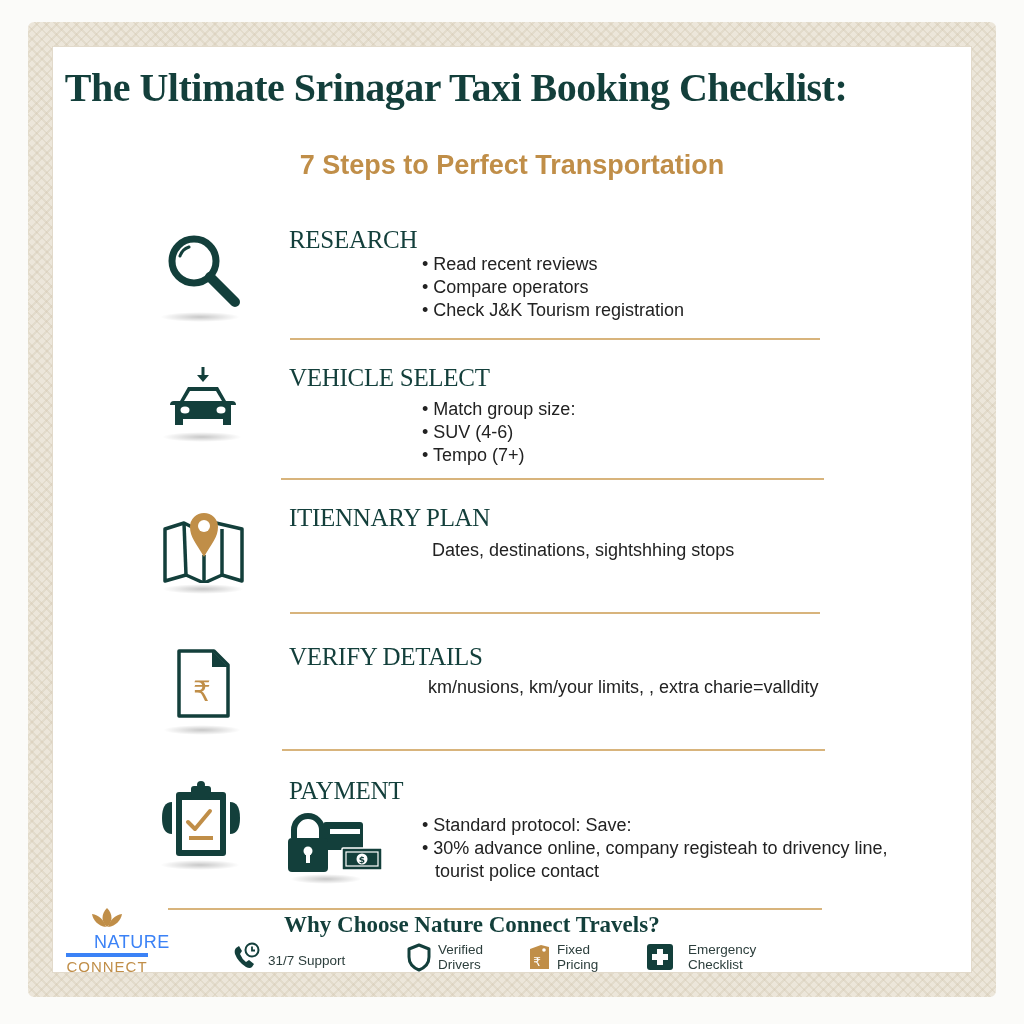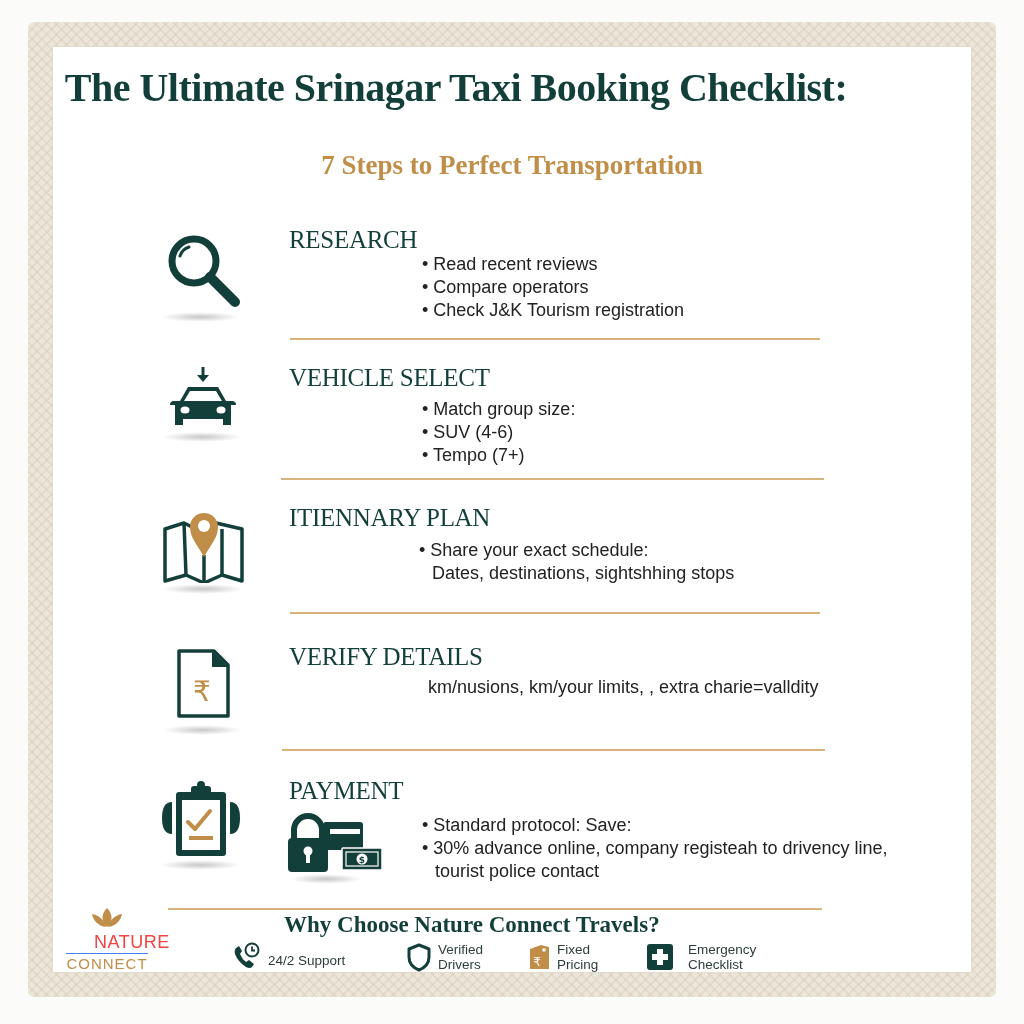--- a/index.html
+++ b/index.html
@@ -9,34 +9,34 @@
     box-shadow: inset 0 0 0 1px #e2dacb; }
   .frame::before { content:""; position:absolute; inset:-24px; border-radius:6px;
     background:
       repeating-linear-gradient(45deg, rgba(210,198,175,.35) 0 2px, transparent 2px 7px),
       repeating-linear-gradient(-45deg, rgba(210,198,175,.35) 0 2px, transparent 2px 7px);
     -webkit-mask: linear-gradient(#000,#000) content-box, linear-gradient(#000,#000);
     -webkit-mask-composite: xor; mask-composite: exclude; padding:24px; pointer-events:none; }
   .title { position:absolute; top:64px; left:0; width:912px; text-align:center;
     font-family:"Liberation Serif", serif; font-weight:bold; font-size:40px; color:#133f3b; letter-spacing:-0.5px; }
   .subtitle { position:absolute; top:150px; left:0; width:1024px; text-align:center;
-    font-family:Liberation Serif, serif; font-weight:bold; font-size:27px; color:#c08e48; }
+    font-family:Liberation Sans, sans-serif; font-weight:bold; font-size:27px; color:#c08e48; }
   .heading { position:absolute; font-family:"Liberation Serif", serif; font-weight:normal; font-size:25px; color:#133f3b; letter-spacing:-0.3px; }
   .bullets { position:absolute; font-size:18px; color:#222; line-height:23px; }
   .bullets .li::before { content:"• "; }
   .bullets .cont { padding-left:0; }
   .divider { position:absolute; height:2px; background:#d8b47c; }
   .icon { position:absolute; }
   .shadow { position:absolute; height:10px; border-radius:50%; background:radial-gradient(ellipse at center, rgba(0,0,0,.22), rgba(0,0,0,0) 70%); }
   .footer-title { position:absolute; top:912px; left:284px; font-family:"Liberation Serif", serif; font-weight:bold; font-size:23px; color:#133f3b; }
   .feat { position:absolute; top:942px; display:flex; align-items:center; gap:6px; }
   .feat-label { font-size:13.5px; color:#2c3e3c; line-height:15px; }
   .logo { position:absolute; left:62px; top:908px; width:90px; text-align:center; }
-  .logo-top { font-size:18px; color:#ef4444; letter-spacing:0.5px;margin-left:32px; }
-  .logo-bot { font-size:15px; color:#c08e48; letter-spacing:1px; border-top:1px solid #3b82f6; display:inline-block; padding-top:1px; }
+  .logo-top { font-size:18px; color:#3b82f6; letter-spacing:0.5px;margin-left:32px; }
+  .logo-bot { font-size:15px; color:#c08e48; letter-spacing:1px; border-top:4px solid #3b82f6; display:inline-block; padding-top:1px; }
 </style>
 </head>
 <body>
 
 <div class="frame"></div>
 
 <div class="title">The Ultimate Srinagar Taxi Booking Checklist:</div>
 <div class="subtitle">7 Steps to Perfect Transportation</div>
 
 <div>
@@ -79,21 +79,20 @@
     <path d="M5 24 L24 18 L40 26 L56 18 L82 24 L82 76 L62 70 L44 78 L26 70 L5 76 Z" fill="none" stroke="#133f3b" stroke-width="3.5" stroke-linejoin="round"></path>
     <line x1="24" y1="18" x2="26" y2="70" stroke="#133f3b" stroke-width="3.5"></line>
     <line x1="44" y1="50" x2="44" y2="78" stroke="#133f3b" stroke-width="3.5"></line>
     <line x1="62" y1="24" x2="62" y2="70" stroke="#133f3b" stroke-width="3.5"></line>
     <path d="M44 52 C36 38 30 32 30 22 A14 14 0 0 1 58 22 C58 32 52 38 44 52 Z" fill="#c08e48"></path>
     <circle cx="44" cy="21" r="6" fill="#fff"></circle>
   </svg>
   <div class="shadow" style="left:162px;top:584px;width:82px"></div>
   <div class="heading" style="left:289px;top:504px">ITIENNARY PLAN</div>
   <div class="bullets" style="left:419px;top:539px">
-    <div class="li">Share your exact schedule:</div>
     <div class="cont" style="padding-left:13px">Dates, destinations, sightshhing stops</div>
   </div>
   <div class="divider" style="left:290px;top:612px;width:530px"></div>
 </div>
 
 <div>
   <svg class="icon" style="left:176px;top:648px" width="56" height="72" viewBox="0 0 56 72">
     <path d="M3 3 L38 3 L52 17 L52 68 L3 68 Z" fill="#fff" stroke="#133f3b" stroke-width="3.5" stroke-linejoin="round"></path>
     <path d="M36 3 L36 19 L52 19 Z" fill="#133f3b"></path>
     <text x="26" y="53" text-anchor="middle" font-size="28" font-family="DejaVu Sans, sans-serif" fill="#c08e48">₹</text>
@@ -152,21 +151,21 @@
 </div>
 
 <div class="footer-title">Why Choose Nature Connect Travels?</div>
 
 <div class="feat" style="left:232px">
   <svg width="30" height="28" viewBox="0 0 30 28">
     <path d="M4 6 Q2 8 3 12 Q6 20 14 25 Q18 27 20 25 L22 22 L17 18 L14 20 Q10 17 8 12 L10 9 L7 4 Z" fill="#133f3b"></path>
     <circle cx="20" cy="8" r="6.5" fill="none" stroke="#133f3b" stroke-width="2"></circle>
     <path d="M20 4.5 L20 8.5 L23 8.5" fill="none" stroke="#133f3b" stroke-width="1.8"></path>
   </svg>
-  <div class="feat-label" style="padding-top:8px">24/2 Support</div>
+  <div class="feat-label" style="padding-top:8px">31/7 Support</div>
 </div>
 
 <div class="feat" style="left:406px">
   <svg width="26" height="30" viewBox="0 0 26 30">
     <path d="M13 3 L23 7 L23 15 Q23 24 13 28 Q3 24 3 15 L3 7 Z" fill="none" stroke="#133f3b" stroke-width="3" stroke-linejoin="round"></path>
   </svg>
   <div class="feat-label">
     <div>Verified</div>
     <div>Drivers</div>
   </div>

